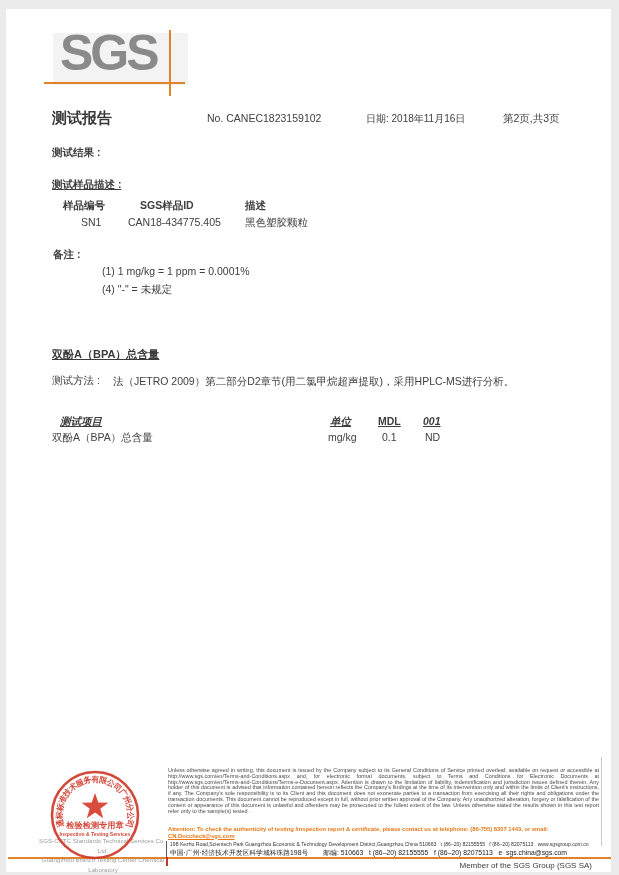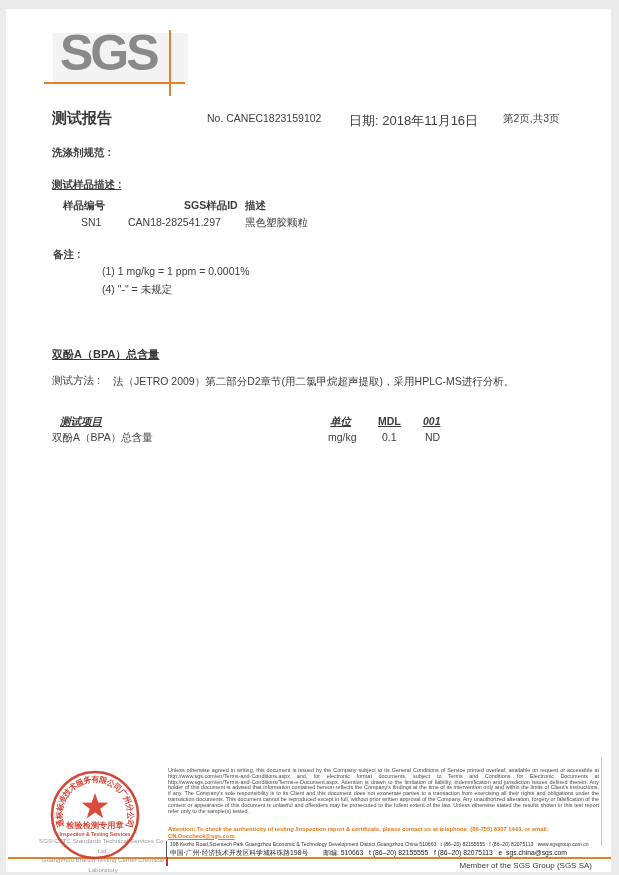--- a/index.html
+++ b/index.html
@@ -13,27 +13,27 @@
   .edge.bottom { left:0; top:872px; width:619px; height:3px; }
   .abs { position:absolute; }
   
   .logo-bg { left:53px; top:33px; width:135px; height:52px; background:#f3f3f3; }
   .logo-text { left:60px; top:28px; font-size:50px; font-weight:bold; letter-spacing:-3px; color:#8a8a8a; line-height:1; }
   .hline-logo { left:44px; top:82px; width:141px; height:1.5px; background:#e0832a; }
   .vline-logo { left:169px; top:30px; width:1.5px; height:66px; background:#e0832a; }
   
   .doc-title { left:52px; top:109px; font-size:15px; font-weight:bold; color:#383838; }
   .report-no { left:207px; top:112px; font-size:10.5px; }
-  .report-date { left:349px; top:112px; font-size:13px; }
+  .report-date { left:366px; top:112px; font-size:10px; }
   .report-pages { left:503px; top:112px; font-size:10.5px; }
   .lbl { font-size:10.5px; font-weight:bold; color:#3d3d3d; }
   .results-label { left:52px; top:146px; }
   .sample-desc-label { left:52px; top:178px; text-decoration:underline; }
   
-  .st-h1 { left:63px; top:199px; } .st-h2 { left:140px; top:199px;margin-left:44px; } .st-h3 { left:245px; top:199px; }
+  .st-h1 { left:63px; top:199px; } .st-h2 { left:140px; top:199px; } .st-h3 { left:245px; top:199px; }
   .st-c1 { left:81px; top:216px; } .st-c2 { left:128px; top:216px; } .st-c3 { left:245px; top:216px; }
   .cell { font-size:10.5px; color:#404040; }
   .notes-label { left:53px; top:248px; }
   .notes { left:102px; top:262px; font-size:10.5px; line-height:18.4px; }
   
   .bpa-heading { left:52px; top:347px; font-size:11px; font-weight:bold; text-decoration:underline; color:#3a3a3a; }
   .method-label { left:52px; top:374px; font-size:10.5px; }
   .method-text { left:113px; top:372px; width:470px; font-size:10.5px; line-height:19.5px; }
   
   .rt-head { font-size:10.5px; font-weight:bold; text-decoration:underline; color:#3d3d3d; }
@@ -67,28 +67,28 @@
   <div class="abs logo-bg"></div>
   <div class="abs logo-text">SGS</div>
   <div class="abs hline-logo"></div>
   <div class="abs vline-logo"></div>
 
   <div class="abs doc-title">测试报告</div>
   <div class="abs report-no">No. CANEC1823159102</div>
   <div class="abs report-date">日期: 2018年11月16日</div>
   <div class="abs report-pages">第2页,共3页</div>
 
-  <div class="abs lbl results-label">洗涤剂规范 :</div>
+  <div class="abs lbl results-label">测试结果 :</div>
   <div class="abs lbl sample-desc-label">测试样品描述 :</div>
 
   <div class="abs lbl st-h1">样品编号</div>
   <div class="abs lbl st-h2">SGS样品ID</div>
   <div class="abs lbl st-h3">描述</div>
   <div class="abs cell st-c1">SN1</div>
-  <div class="abs cell st-c2">CAN18-282541.297</div>
+  <div class="abs cell st-c2">CAN18-434775.405</div>
   <div class="abs cell st-c3">黑色塑胶颗粒</div>
 
   <div class="abs lbl notes-label">备注 :</div>
   <div class="abs notes">
     <div>(1) 1 mg/kg = 1 ppm = 0.0001%</div>
     <div>(4) "-" = 未规定</div>
   </div>
 
   <div class="abs bpa-heading">双酚A（BPA）总含量</div>
   <div class="abs method-label">测试方法 :</div>

